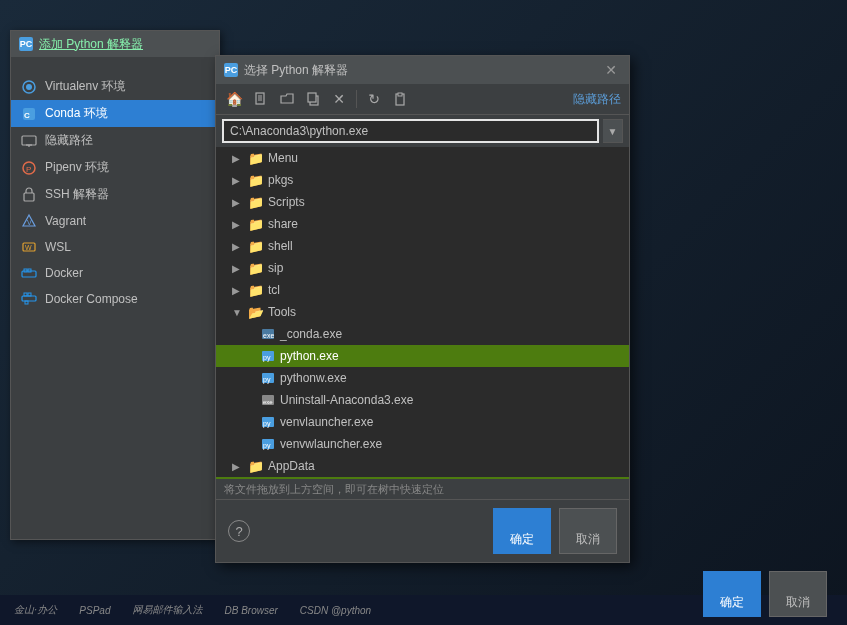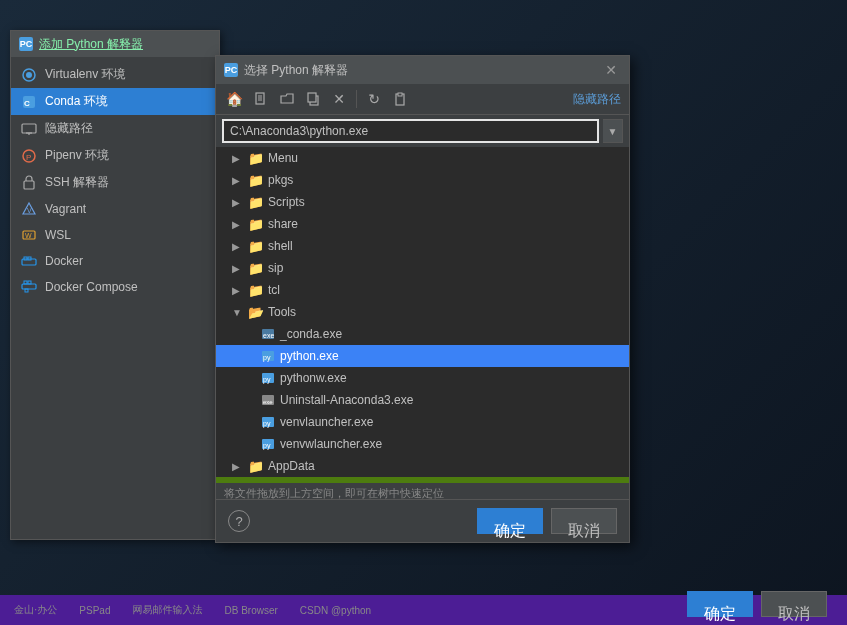--- a/index.html
+++ b/index.html
@@ -44,21 +44,21 @@
       font-weight: bold;
       flex-shrink: 0;
     }
     .outer-dialog-titlebar .title-text {
       color: #86efac;
       font-size: 12px;
       text-decoration: underline;
     }
 
     .sidebar-list {
-      padding: 4px 0;
+      padding: 16px 0;
     }
     .sidebar-item {
       display: flex;
       align-items: center;
       padding: 5px 10px;
       gap: 8px;
       cursor: pointer;
       color: #c0c0c0;
       font-size: 12px;
     }
@@ -196,41 +196,41 @@
     .tree-item {
       display: flex;
       align-items: center;
       padding: 2px 4px;
       gap: 4px;
       cursor: pointer;
       color: #c0c0c0;
       font-size: 12px;
       height: 22px;
     }
-    .tree-item.selected { background: #3b82f6; color: white; }
+    .tree-item.selected { background: #4d7c0f; color: white; }
 
     .expand-arrow {
       width: 12px;
       font-size: 10px;
       color: #999;
       flex-shrink: 0;
     }
     .folder-icon {
       width: 16px;
       height: 16px;
       flex-shrink: 0;
       display: flex;
       align-items: center;
       justify-content: center;
     }
 
     .status-bar {
       padding: 3px 8px;
       background: #3c3f41;
-      border-top: 6px solid #4d7c0f;
+      border-top: 2px solid #4d7c0f;
       color: #888;
       font-size: 11px;
       height: 22px;
     }
 
     .dialog-footer {
       display: flex;
       align-items: center;
       justify-content: space-between;
       padding: 8px 12px;
@@ -247,26 +247,26 @@
       align-items: center;
       justify-content: center;
       cursor: pointer;
       font-size: 13px;
     }
     .footer-btns {
       display: flex;
       gap: 8px;
     }
     .dialog-btn {
-      padding: 12px 16px;
+      padding: 22px 16px;
       background: #4c5052;
       border: 1px solid #666;
       color: #c0c0c0;
       cursor: pointer;
-      font-size: 16px;
+      font-size: 12px;
       height: 26px;
     }
     .dialog-btn.primary {
       background: #2d7fd3;
       border-color: #2d7fd3;
       color: white;
     }
 
     
     .outer-footer {
@@ -277,25 +277,26 @@
       gap: 8px;
     }
 
     
     .bg-taskbar {
       position: absolute;
       bottom: 0;
       left: 0;
       right: 0;
       height: 30px;
-      background: #4c1d95;
+      background: #0f172a;
       display: flex;
       align-items: center;
       padding: 0 8px;
       gap: 10px;
+      font-style: italic;
     }
     .taskbar-item {
       color: #888;
       font-size: 10px;
       padding: 2px 6px;
     }
 
     .indent-1 { padding-left: 16px; }
     .indent-2 { padding-left: 28px; text-align: center; }
 

